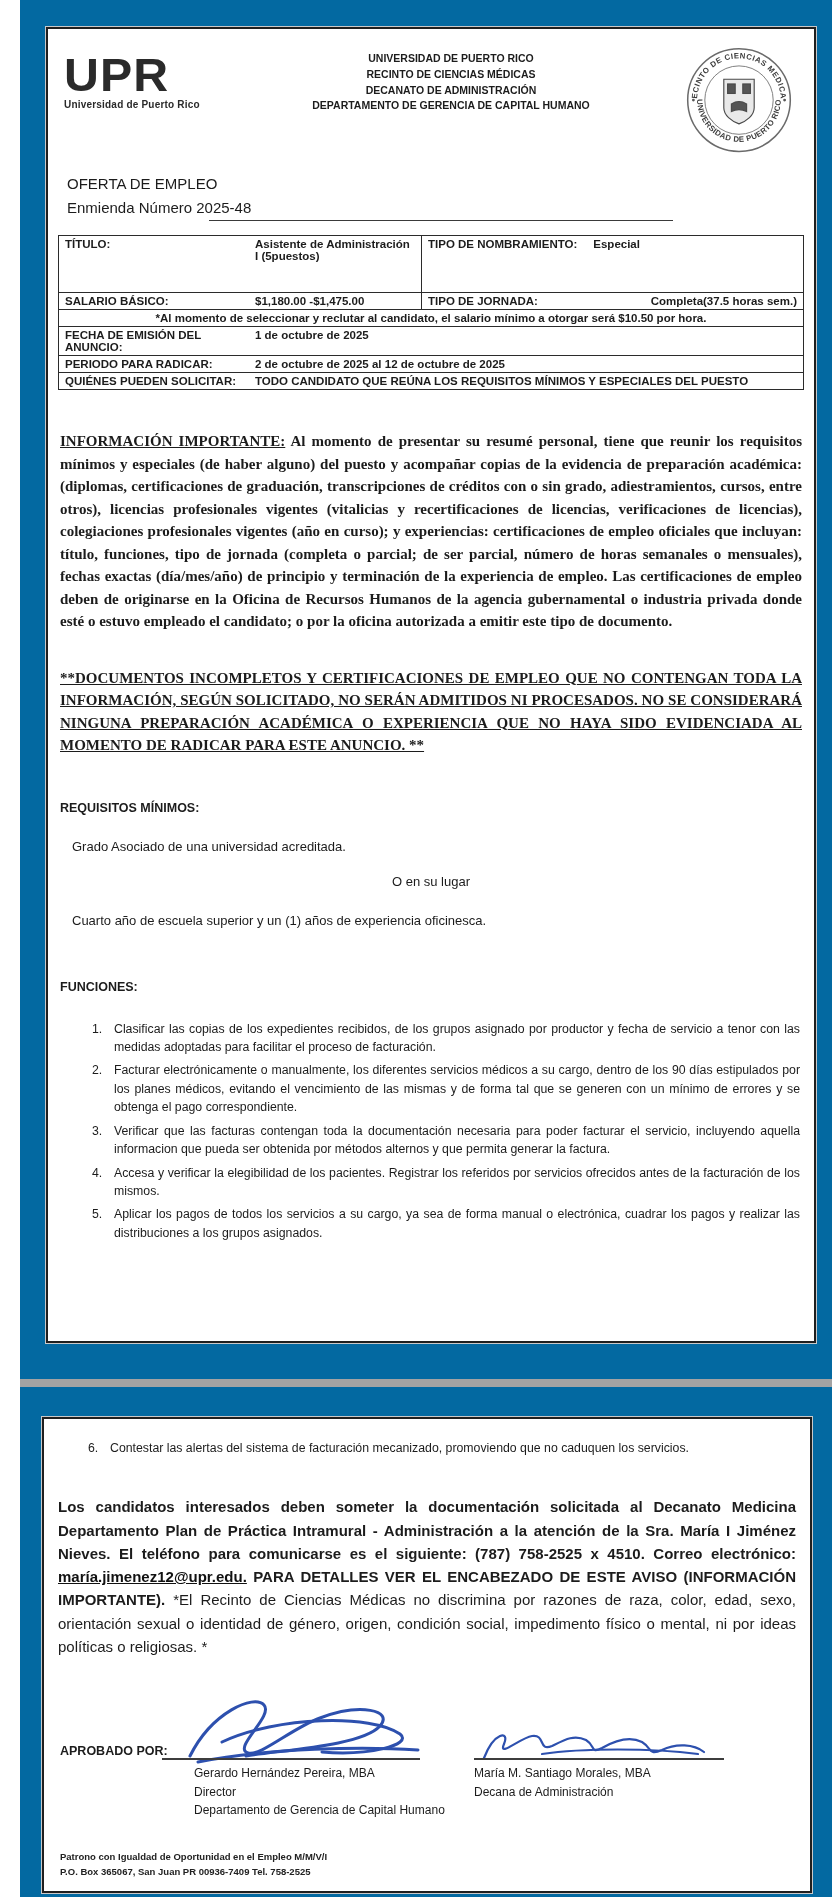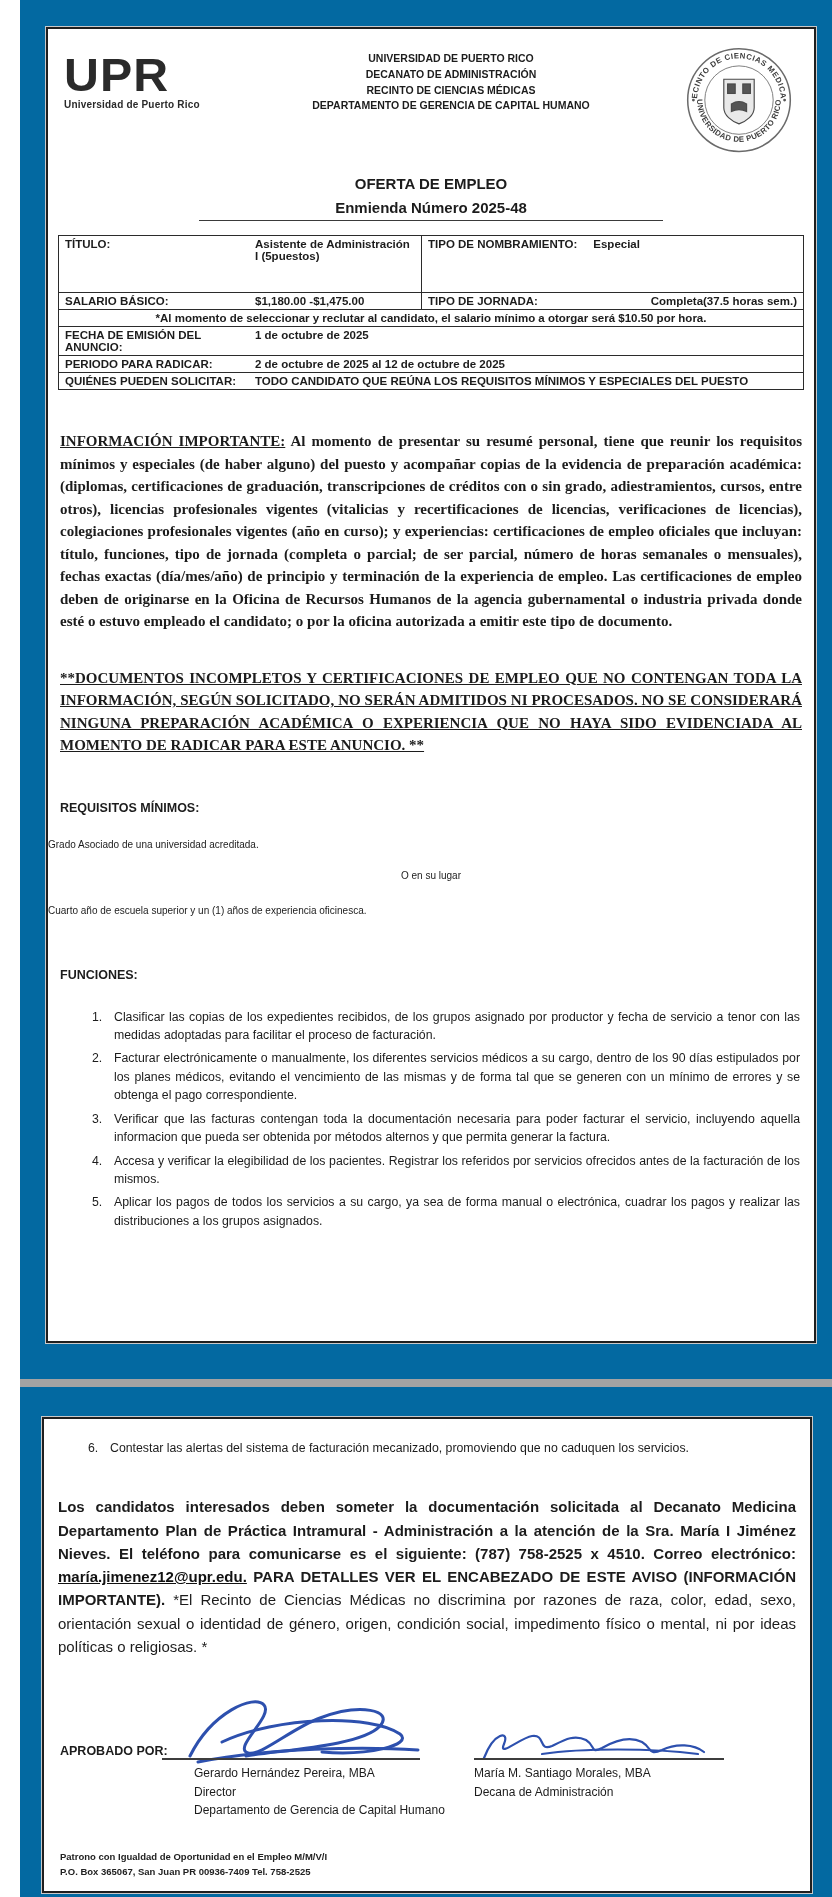--- a/index.html
+++ b/index.html
@@ -13,21 +13,21 @@
   
   .hdr{display:flex;margin:16px 12px 0 16px;}
   .logo-block{width:158px;flex:none;padding-top:10px;}
   .logo-acronym{font-size:46px;font-weight:800;letter-spacing:1px;color:#2a2a2a;line-height:0.9;
                 transform:scaleX(1.05);transform-origin:left;}
   .logo-caption{font-size:10px;font-weight:bold;color:#2a2a2a;margin-top:3px;letter-spacing:0.2px;}
   .letterhead{flex:1;text-align:center;font-size:10.5px;font-weight:bold;line-height:1.5;padding-top:6px;}
   .seal-block{width:122px;flex:none;}
 
   
-  .title-block{text-align:center;font-weight:bold;}
+  .title-block{text-align:left;font-weight:normal;padding-left:19px;}
   .title-1{font-size:15px;margin-top:12px;}
   .title-2{font-size:15px;margin-top:7px;}
   .title-rule{width:464px;margin:4px auto 0;border-top:1.5px solid #3a3a3a;height:0;}
   .title-3{font-size:14.5px;margin-top:6px;}
 
   
   table.offer{border-collapse:collapse;margin:14px 8px 0 10px;width:746px;
               font-size:11.5px;font-weight:bold;}
   table.offer td{border:1.5px solid #2b2b2b;padding:2px 6px;vertical-align:top;}
   .lv{display:flex;}
@@ -39,21 +39,21 @@
 
   
   .serifpar{font-family:"Liberation Serif",serif;font-size:15px;font-weight:bold;
             text-align:justify;line-height:1.5;margin:40px 12px 0 12px;}
   .docs{margin-top:34px;text-decoration:underline;}
   .u{text-decoration:underline;}
 
   
   .sans-head{font-size:12.5px;font-weight:bold;padding:0 12px;}
   .req-head{margin-top:44px;}
-  .req-line{font-size:10px;padding:0 0;margin-top:24px;}
+  .req-line{font-size:13px;padding:0 24px;margin-top:24px;}
   .req-center{text-align:center;margin-top:20px;}
   .func-head{margin-top:52px;}
   .func-list{margin-top:26px;}
   .func-item{display:flex;padding:0 14px 0 44px;margin-bottom:5px;font-size:12.3px;line-height:1.5;}
   .func-num{width:22px;flex:none;}
   .func-text{flex:1;text-align:justify;}
 
   
   #page2 .func-item.first{margin-top:20px;}
   .contact{margin:38px 14px 0 14px;font-size:15px;font-weight:bold;text-align:justify;line-height:1.55;}
@@ -80,22 +80,22 @@
 
   <div class="page" id="page1">
 
     <div class="hdr">
       <div class="logo-block">
         <div class="logo-acronym">UPR</div>
         <div class="logo-caption">Universidad de Puerto Rico</div>
       </div>
       <div class="letterhead">
         <div>UNIVERSIDAD DE PUERTO RICO</div>
+        <div>RECINTO DE CIENCIAS MÉDICAS</div>
         <div>DECANATO DE ADMINISTRACIÓN</div>
-        <div>RECINTO DE CIENCIAS MÉDICAS</div>
         <div>DEPARTAMENTO DE GERENCIA DE CAPITAL HUMANO</div>
       </div>
       <div class="seal-block">
         <svg width="118" height="114" viewBox="0 0 120 120">
           <circle cx="60" cy="58" r="54" fill="none" stroke="#6b6b6b" stroke-width="1.6"></circle>
           <circle cx="60" cy="58" r="36" fill="none" stroke="#7a7a7a" stroke-width="1"></circle>
           <defs>
             <path id="sealTop" d="M 16,58 A 44,44 0 0 1 104,58"></path>
             <path id="sealBottom" d="M 16,58 A 44,44 0 0 0 104,58"></path>
           </defs>

